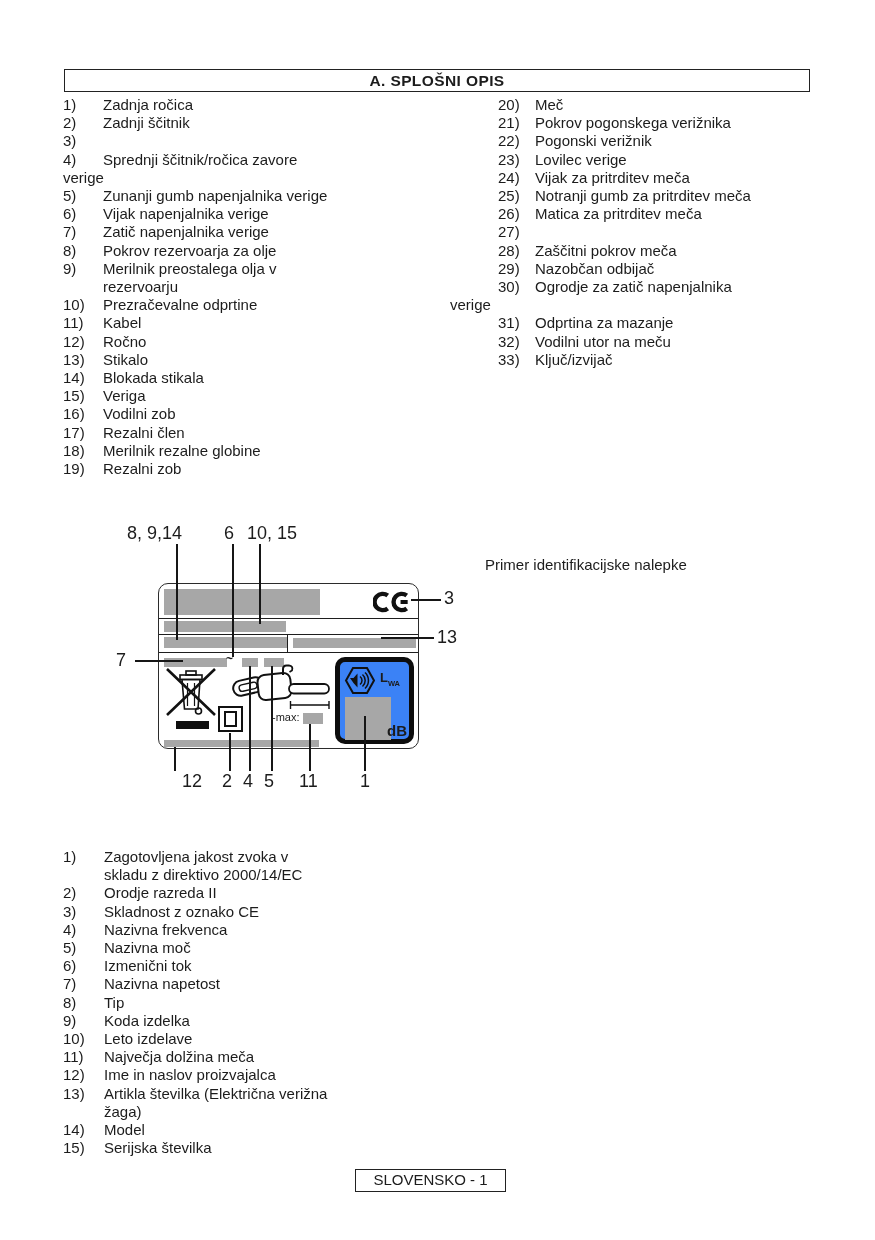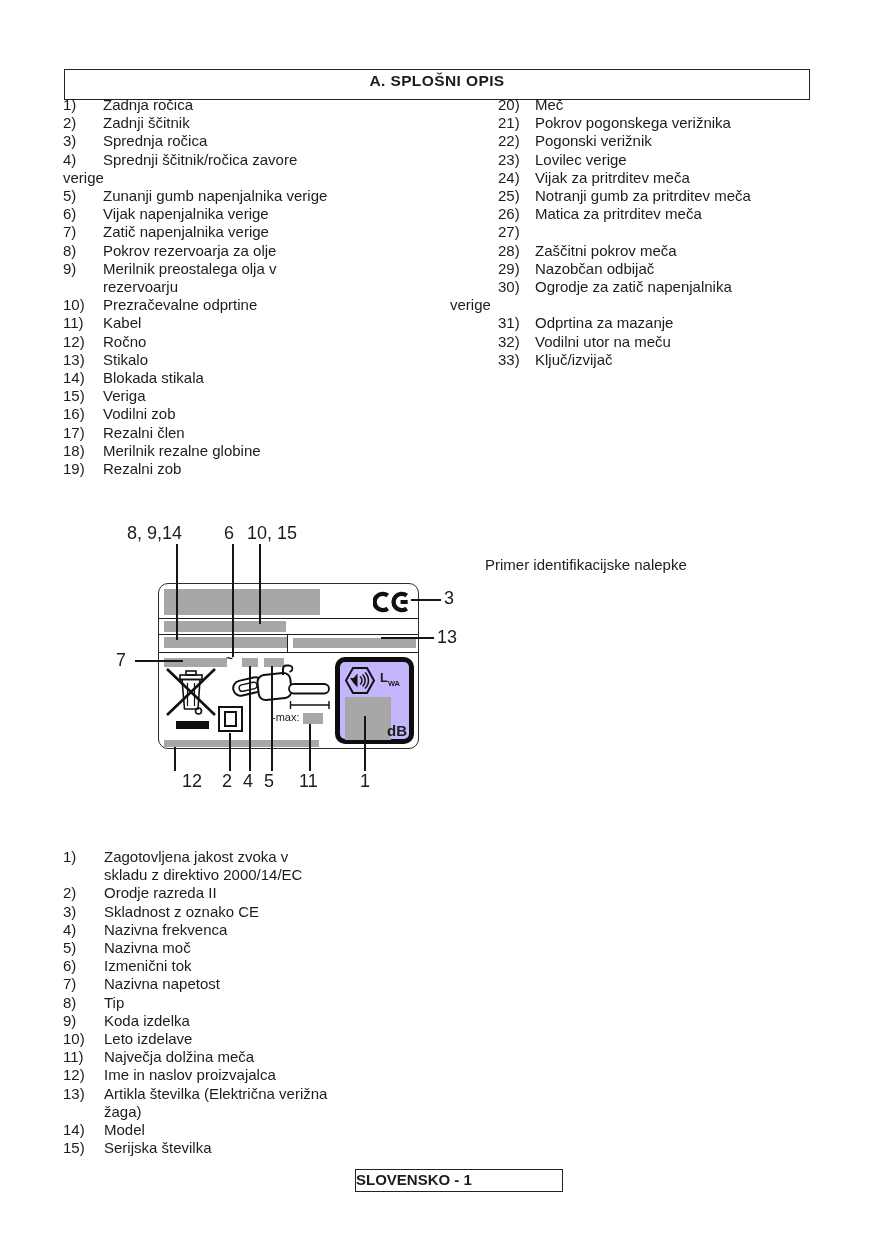--- a/index.html
+++ b/index.html
@@ -6,29 +6,29 @@
   html,body { margin:0; padding:0; background:#fff; }
   .page {
     position:relative; width:875px; height:1240px; background:#fff;
     font-family:"Liberation Sans","DejaVu Sans",sans-serif; color:var(--ink);
     overflow:hidden;
   }
   .abs { position:absolute; }
 
   
   .title-box {
-    left:64px; top:69px; width:746px; height:31px;
+    left:64px; top:69px; width:746px; height:23px;
     border:1.4px solid #222; box-sizing:border-box;
     text-align:center; font-weight:bold; font-size:15.5px; line-height:21px;
     letter-spacing:.4px;
   }
   .footer-box {
-    left:355px; top:1169px; width:208px; height:23px;
+    left:355px; top:1169px; width:151px; height:23px;
     border:1.6px solid #222; box-sizing:border-box;
-    font-weight:bold; font-size:15px; line-height:20px;
+    text-align:center; font-weight:normal; font-size:15px; line-height:20px;
   }
 
   
   .plist { font-size:15px; line-height:18.2px; }
   .plist .li { display:flex; align-items:flex-start; }
   .plist .num { flex:none; width:40px; }
   .list-right .num { width:37px;margin-left:48px; }
   .legend .num { width:41px; }
   .plist .txt { flex:1; white-space:pre-line; }
   .plist .cont { white-space:pre-line; }
@@ -48,21 +48,21 @@
   .gbar { position:absolute; background:var(--bar-gray); }
   .ldiv { position:absolute; left:0; right:0; height:1.3px; background:#1e1e1e; }
   .lvdiv { position:absolute; width:1.3px; background:#1e1e1e; }
   .tilde { position:absolute; font-size:12px; font-weight:bold; line-height:10px; }
   .maxlbl { position:absolute; font-size:11px; font-weight:normal; }
   .dins { position:absolute; border:2.5px solid #111; width:21px; height:22px;
           display:flex; align-items:center; justify-content:center; }
   .dins-inner { width:9px; height:12px; border:2px solid #111; }
   .weee-bar { position:absolute; background:#0e0e0e; }
   .badge { position:absolute; border:5px solid #0d0d0d; border-radius:10px;
-           background:#c4b5fd; box-sizing:border-box; }
+           background:#3b82f6; box-sizing:border-box; }
   .lwa { position:absolute; font-weight:bold; font-size:13px; }
   .lwa sub { font-size:7.5px; }
   .dbtxt { position:absolute; font-weight:bold; font-size:15px; }
   svg { display:block; }
 </style>
 </head>
 <body>
 
 <div class="page">
 
@@ -74,21 +74,20 @@
       <div class="li">
         <span class="num">1)</span>
         <span class="txt">Zadnja ročica</span>
       </div>
       <div class="li">
         <span class="num">2)</span>
         <span class="txt">Zadnji ščitnik</span>
       </div>
       <div class="li">
         <span class="num">3)</span>
-        <span class="txt">Sprednja ročica</span>
       </div>
       <div class="li">
         <span class="num">4)</span>
         <span class="txt">Sprednji ščitnik/ročica zavore</span>
       </div>
       <div class="cont">verige</div>
       <div class="li">
         <span class="num">5)</span>
         <span class="txt">Zunanji gumb napenjalnika verige</span>
       </div>

